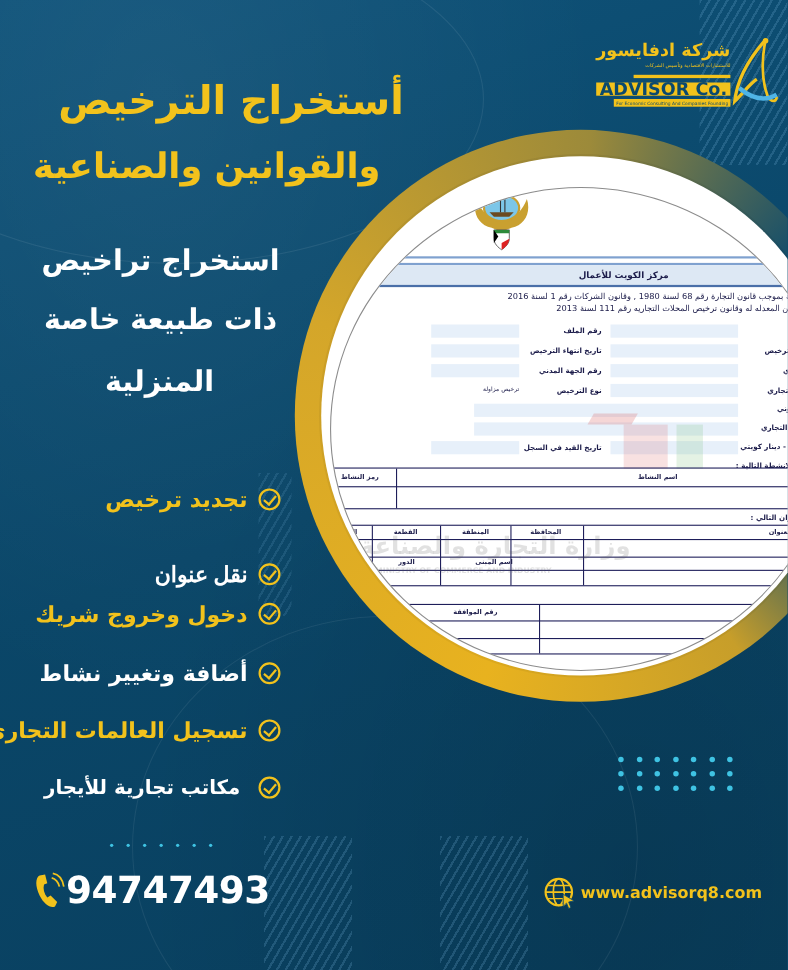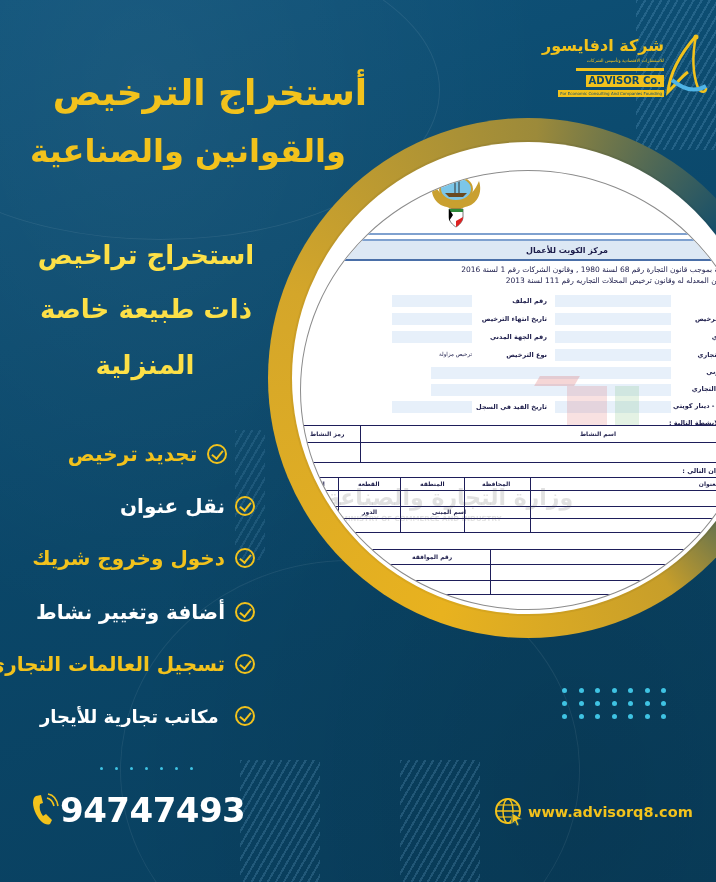--- a/index.html
+++ b/index.html
@@ -64,21 +64,21 @@
   .tbl-txt { position: absolute; font-size: 6px; font-weight: bold; white-space: nowrap; }
   .watermark { position: absolute; font-size: 22px; color: rgba(90,90,90,0.18); white-space: nowrap; font-weight: bold; }
   .flag-shape { position: absolute; }
   
   .title1, .title2, .sub {
     position: absolute; direction: rtl; text-align: center; font-weight: bold; white-space: nowrap;
     font-family: "DejaVu Sans", sans-serif;
   }
   .title1 { left: 40px; top: 72px; width: 340px; font-size: 36px; color: #f2c21c; }
   .title2 { left: 28px; top: 132px; width: 320px; font-size: 32px; color: #f2c21c; }
-  .sub { color: #fde047; font-size: 26px; left: 26px; width: 240px; margin-top: 18px; }
+  .sub { color: #ffffff; font-size: 26px; left: 26px; width: 240px; }
   .list-item { position: absolute; left: 40px; width: 215px; height: 32px; display: flex; align-items: center; justify-content: flex-end; direction: ltr; }
   .list-text { font-weight: bold; font-size: 20px; white-space: nowrap; margin-right: 10px; direction: rtl; }
   .check {
     width: 20px; height: 20px; border-radius: 50%; border: 2px solid #f2c21c;
     position: relative; flex: none;
   }
   .check::after {
     content: ""; position: absolute; left: 5px; top: 2px; width: 5px; height: 9px;
     border-right: 2.5px solid #f2c21c; border-bottom: 2.5px solid #f2c21c; transform: rotate(40deg);
   }
@@ -87,21 +87,21 @@
   .dots-top { position: absolute; display: flex; gap: 12px; }
   .dots-top span { width: 3px; height: 3px; border-radius: 50%; background: #3fc3e3; }
   .phone { position: absolute; left: 30px; top: 790px; display: flex; align-items: center; justify-content: space-between; }
   .phone-num { color: #fff; font-size: 34px; font-weight: bold; font-family: "DejaVu Sans", sans-serif; letter-spacing: -0.5px; }
   .web { position: absolute; left: 494px; top: 797px; display: flex; align-items: center; }
   .web-txt { color: #f2c21c; font-size: 14.5px; font-weight: bold; margin-left: 4px; font-family: "DejaVu Sans", sans-serif; }
   .logo { position: absolute; left: 560px; top: 30px; width: 150px; height: 90px; }
   .logo-ar { position: absolute; right: 46px; top: 6px; color: #f2c21c; font-size: 16px; font-weight: bold; direction: rtl; white-space: nowrap; }
   .logo-sub-ar { position: absolute; right: 46px; top: 28px; color: #f2c21c; font-size: 4.5px; white-space: nowrap; direction: rtl; }
   .logo-bar { position: absolute; right: 46px; top: 38px; width: 88px; height: 3px; background: #f2c21c; }
-  .logo-en { position: absolute; right: 46px; top: 45px; background: #f2c21c; color: #0b4a6e; font-size: 10px; font-weight: bold; padding: 0 3px; white-space: nowrap; line-height: 12px; }
+  .logo-en { position: absolute; right: 46px; top: 45px; background: #f2c21c; color: #0b4a6e; font-size: 16px; font-weight: bold; padding: 0 3px; white-space: nowrap; line-height: 12px; }
   .logo-en-sub { position: absolute; right: 46px; top: 60px; background: #f2c21c; color: #0b4a6e; font-size: 4px; white-space: nowrap; padding: 0 2px; line-height: 7px; }
   .logo-mark { position: absolute; right: 2px; top: 2px; width: 46px; height: 70px; }
 </style>
 </head>
 <body>
 
 <div class="bg"></div>
 <div class="bg-line" style="left:-120px;top:-60px;width:560px;height:300px;"></div>
 <div class="bg-line" style="left:120px;top:560px;width:460px;height:420px;border-color:rgba(255,255,255,0.07);"></div>
 <div class="hatch" style="left:636px;top:0;width:80px;height:150px;"></div>
@@ -216,25 +216,25 @@
       <div class="tbl-cell" style="left:188px;"></div>
       <div class="tbl-cell" style="left:60px;"></div>
       <div class="tbl-hline" style="top:14px;"></div>
       <div class="tbl-hline" style="top:30px;"></div>
       <div class="tbl-txt" style="right:60px;top:3px;">اسم الجهة</div>
       <div class="tbl-txt" style="left:110px;top:3px;">رقم الموافقة</div>
     </div>
   </div>
 </div>
 
-<div class="list-item" style="top:438px;justify-content:center;">
+<div class="list-item" style="top:438px;">
   <span class="list-text" style="color:#f2c21c;">تجديد ترخيص</span>
   <span class="check"></span>
 </div>
-<div class="list-item" style="top:490px;">
+<div class="list-item" style="top:506px;font-family:Liberation Serif, serif;">
   <span class="list-text" style="color:#ffffff;">نقل عنوان</span>
   <span class="check"></span>
 </div>
 <div class="list-item" style="top:542px;">
   <span class="list-text" style="color:#f2c21c;margin-left:12px;">دخول وخروج شريك</span>
   <span class="check"></span>
 </div>
 <div class="list-item" style="top:596px;">
   <span class="list-text" style="color:#ffffff;">أضافة وتغيير نشاط</span>
   <span class="check"></span>

